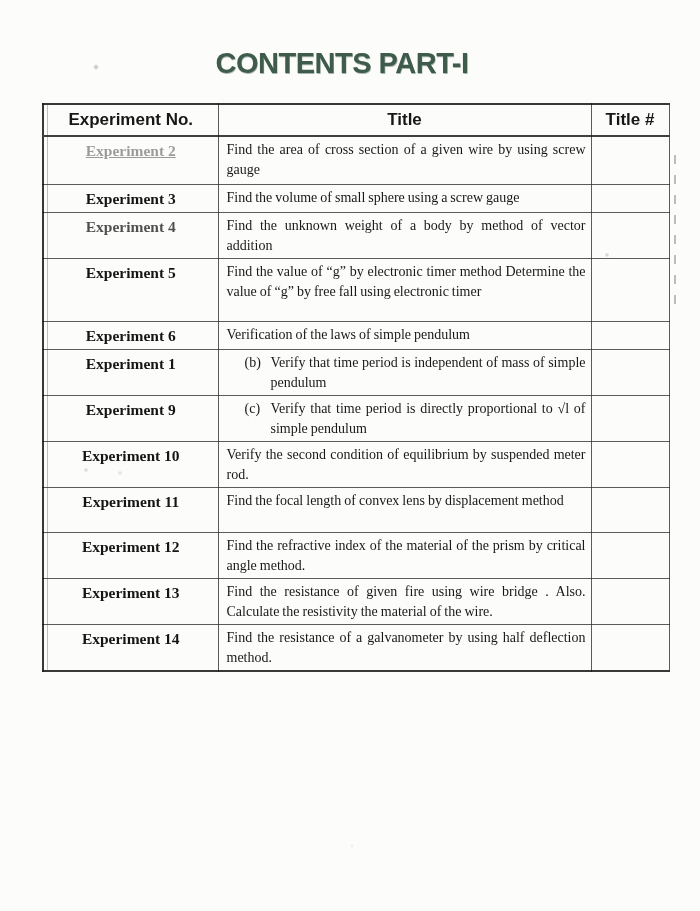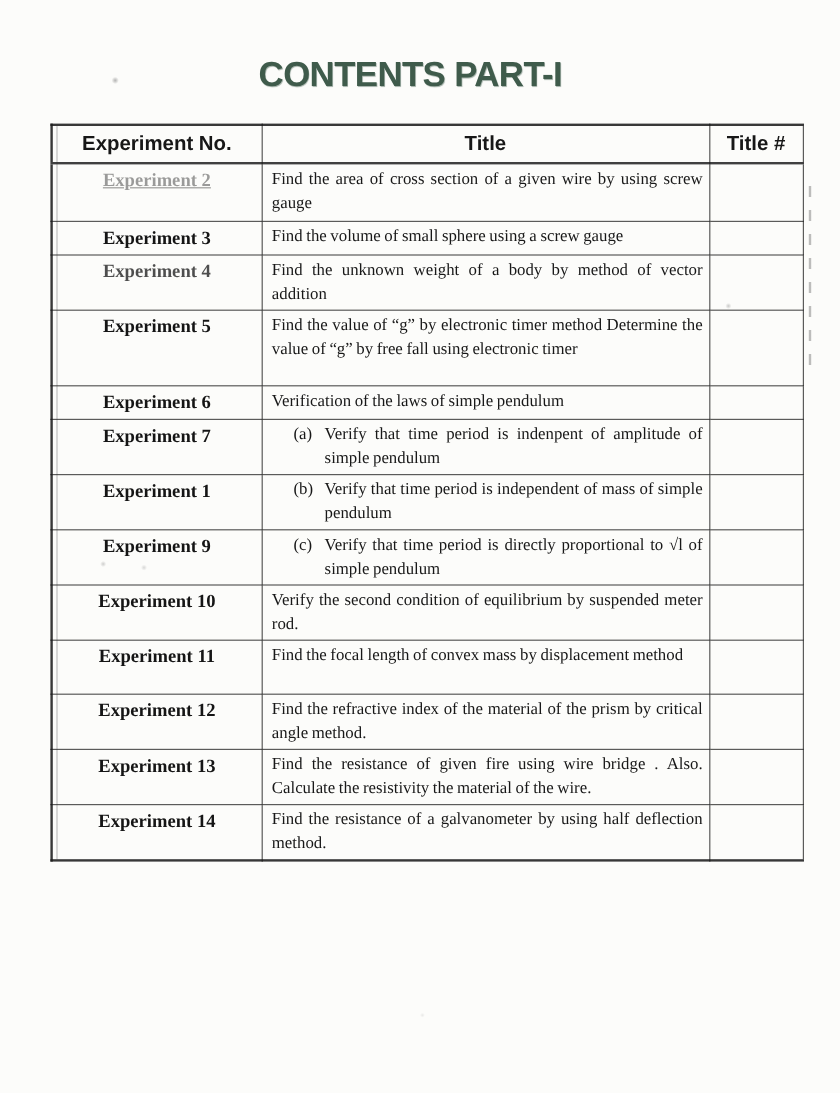--- a/index.html
+++ b/index.html
@@ -116,30 +116,20 @@
         </tr>
 
         <tr class="rh28">
           <td class="no-cell">Experiment 6</td>
           <td class="t-cell">
               <span class="ttext">Verification of the laws of simple pendulum</span>
             </td>
           <td></td>
         </tr>
 
-        <tr class="rh45">
-          <td class="no-cell">Experiment 7</td>
-          <td class="t-cell">
-            <div class="entry">
-              <span class="marker">(a)</span>
-              <span class="mtext">Verify that time period is indenpent of amplitude of simple pendulum</span>
-            </div>
-          </td>
-          <td></td>
-        </tr>
 
         <tr class="rh45">
           <td class="no-cell">Experiment 1</td>
           <td class="t-cell">
             <div class="entry">
               <span class="marker">(b)</span>
               <span class="mtext">Verify that time period is independent of mass of simple pendulum</span>
             </div>
           </td>
           <td></td>
@@ -160,21 +150,21 @@
           <td class="no-cell">Experiment 10</td>
           <td class="t-cell">
               <span class="ttext">Verify the second condition of equilibrium by suspended meter rod.</span>
             </td>
           <td></td>
         </tr>
 
         <tr class="rh45">
           <td class="no-cell">Experiment 11</td>
           <td class="t-cell">
-              <span class="ttext">Find the focal length of convex mass by displacement method</span>
+              <span class="ttext">Find the focal length of convex lens by displacement method</span>
             </td>
           <td></td>
         </tr>
 
         <tr class="rh45">
           <td class="no-cell">Experiment 12</td>
           <td class="t-cell">
               <span class="ttext">Find the refractive index of the material of the prism by critical angle method.</span>
             </td>
           <td></td>

